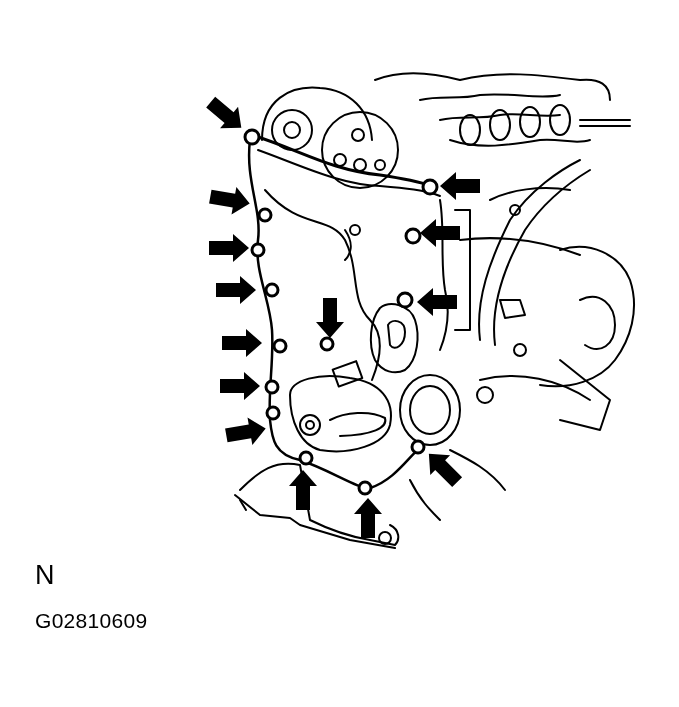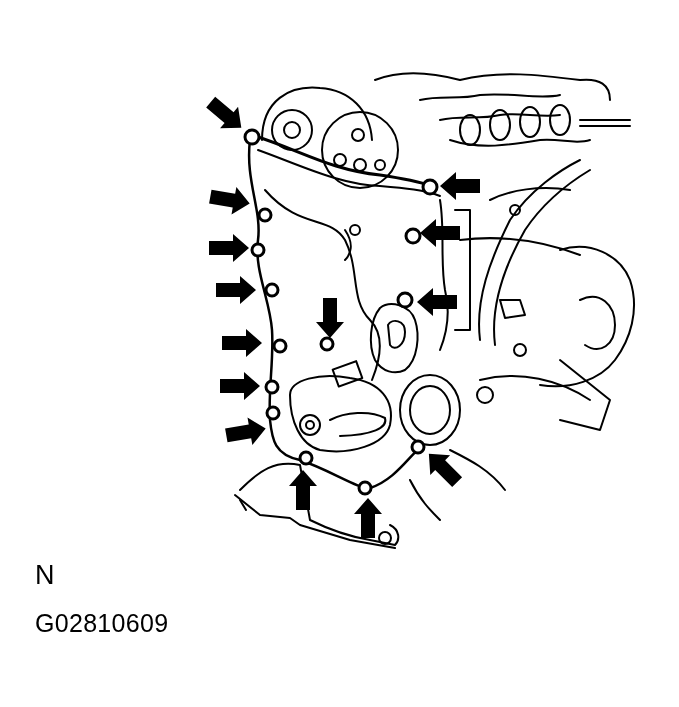--- a/index.html
+++ b/index.html
@@ -1,19 +1,19 @@
 <!DOCTYPE html>
 <html><head>
 <meta charset="utf-8">
 <style>
   html, body { margin:0; padding:0; background:#ffffff; }
   body { width:679px; height:707px; position:relative; overflow:hidden; font-family:"Liberation Sans", sans-serif; }
   #figure { position:absolute; left:0; top:0; width:679px; height:707px; }
   .view-label { position:absolute; left:35px; top:560px; font-size:27px; color:#000; font-family:"Liberation Sans", sans-serif; }
-  .fig-code { position:absolute; left:35px; top:609px; font-size:25px; color:#000; font-family:"Liberation Sans", sans-serif; letter-spacing:0.3px; }
+  .fig-code { position:absolute; left:35px; top:609px; font-size:21px; color:#000; font-family:"Liberation Sans", sans-serif; letter-spacing:0.3px; }
 </style>
 </head>
 <body>
 
 <div id="figure">
   <svg width="679" height="707" viewBox="0 0 679 707">
     <g fill="none" stroke="#000" stroke-width="2" stroke-linejoin="round" stroke-linecap="round">
 
       <path d="M250,140 C245,180 262,210 258,240 C254,270 270,300 272,330 C274,360 268,390 270,420 C272,440 275,455 300,460 C330,470 360,490 370,488 C395,480 410,455 420,448" stroke-width="2.5"></path>
 

